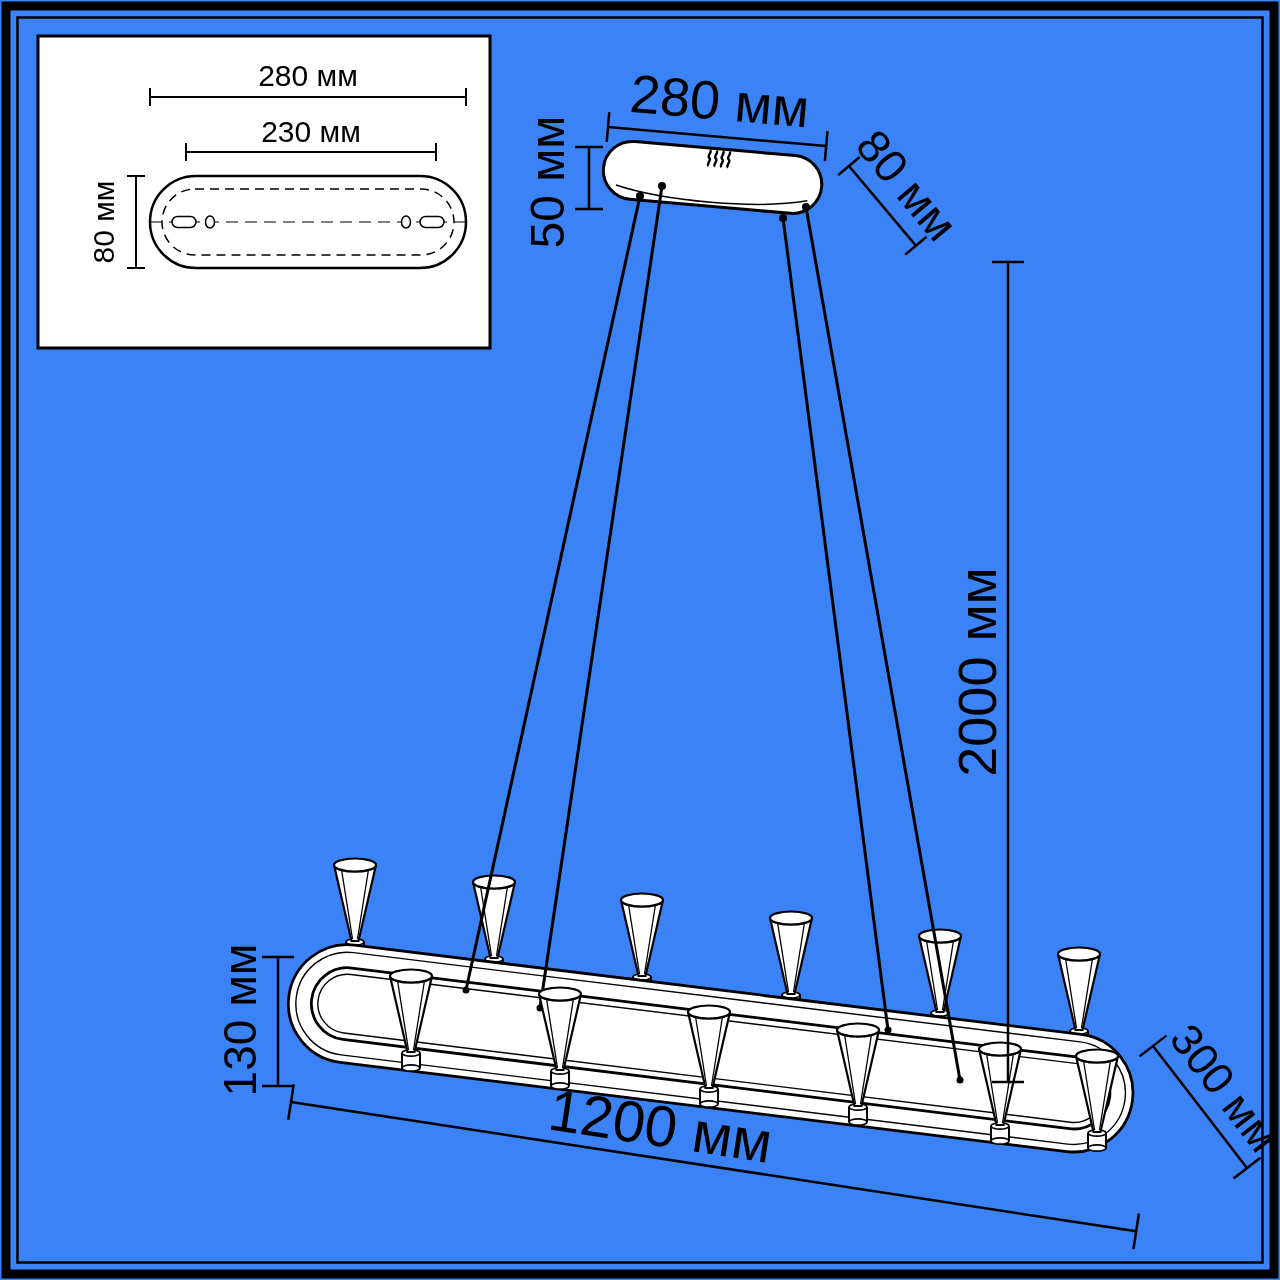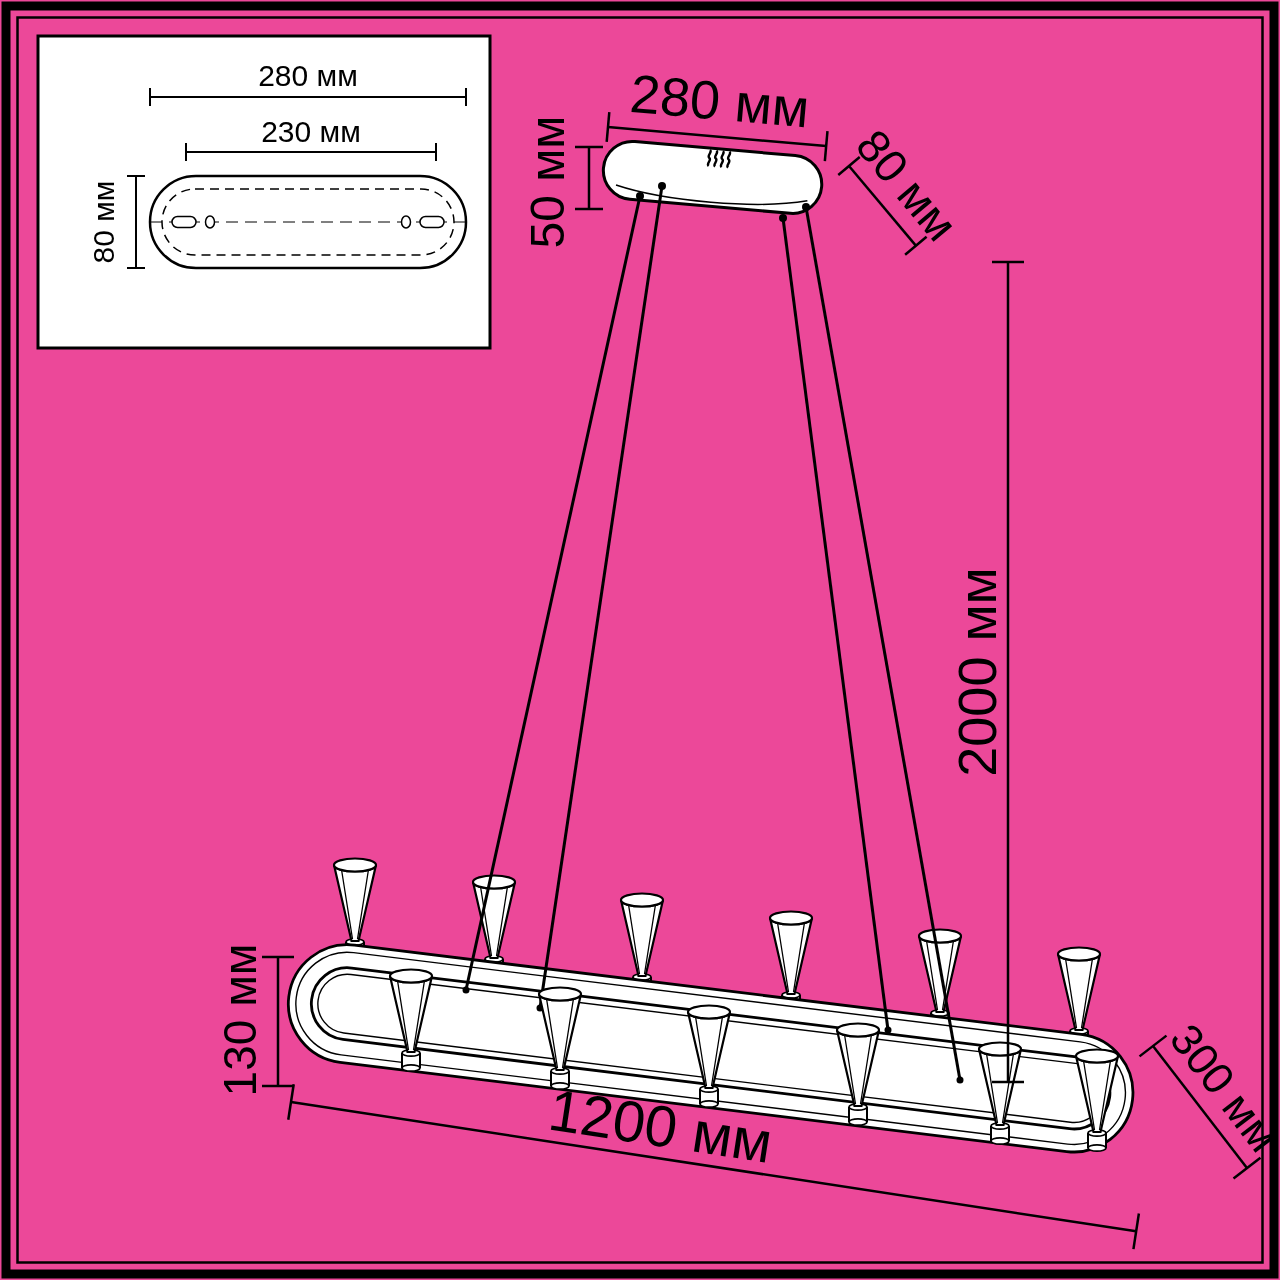--- a/index.html
+++ b/index.html
@@ -1,16 +1,16 @@
 <!DOCTYPE html>
 <html><head>
 <meta charset="utf-8">
 <style>
   html,body{margin:0;padding:0;background:#fff;}
-  .canvas{position:relative;width:1280px;height:1280px;background:#ec4899;overflow:hidden;}
+  .canvas{position:relative;width:1280px;height:1280px;background:#3b82f6;overflow:hidden;}
   svg{display:block;}
   text{font-family:"Liberation Sans","DejaVu Sans",sans-serif;fill:#000;}
   .f30{font-size:30px;}
   .f44{font-size:44px;}
   .f46{font-size:46px;}
   .f48{font-size:48px;}
   .f54{font-size:54px;}
   .f58{font-size:58px;}
   .mid{text-anchor:middle;}
 </style>

